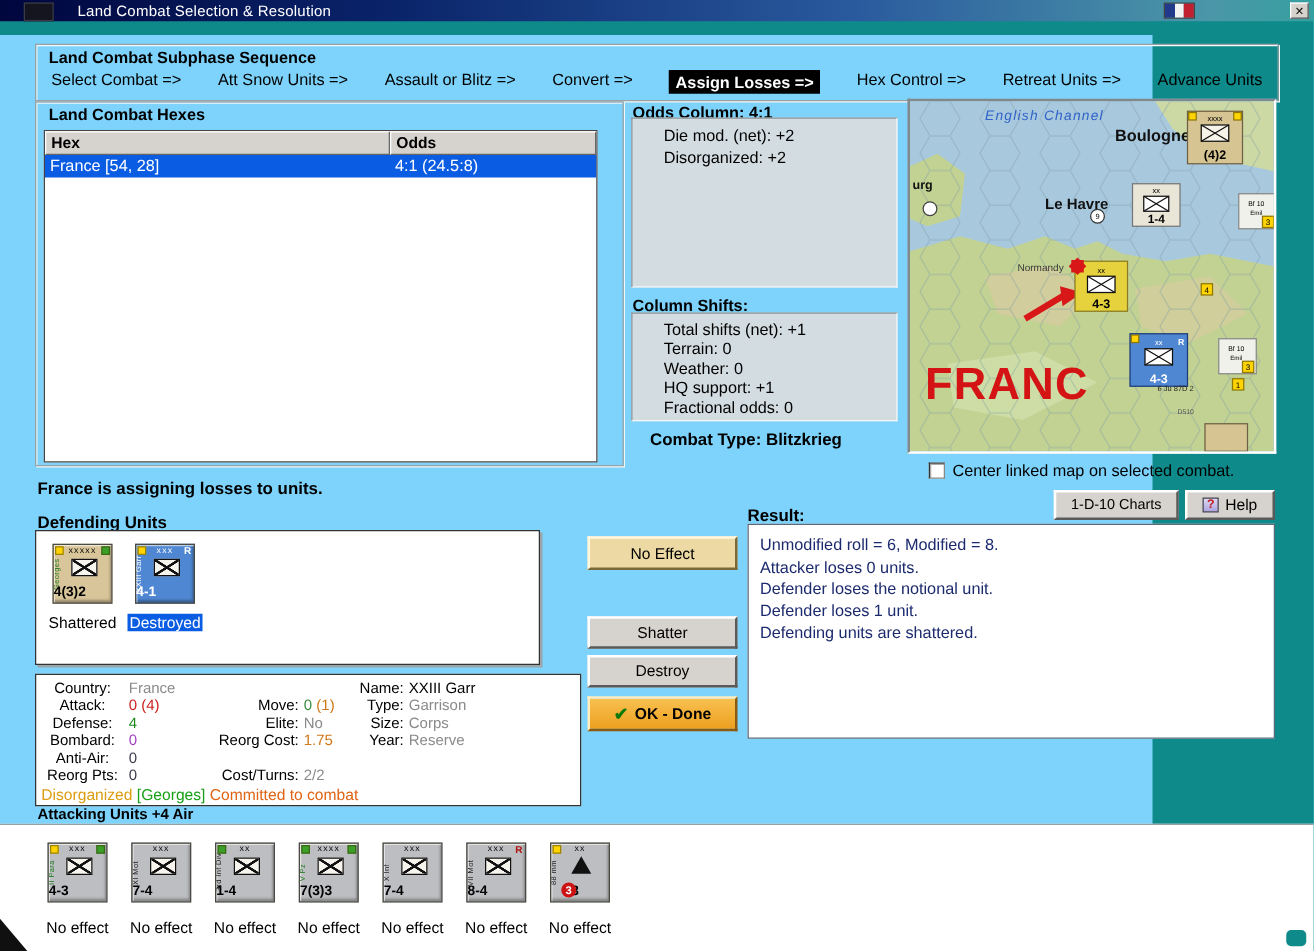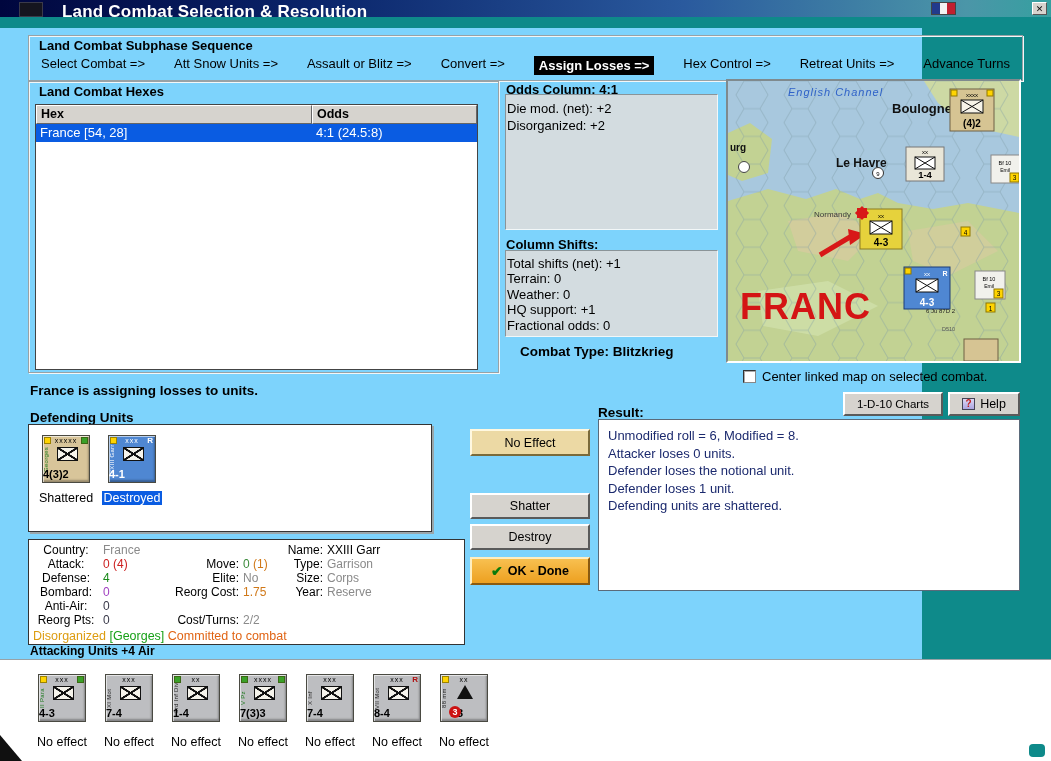--- a/index.html
+++ b/index.html
@@ -4,21 +4,21 @@
 <style>
   html,body{margin:0;padding:0}
   body{width:1051px;height:761px;position:relative;overflow:hidden;background:#0e8a8a;
        font-family:"Liberation Sans",sans-serif;font-size:13px;color:#000}
   svg{font-family:"Liberation Sans",sans-serif}
 
   
   .titlebar{position:absolute;left:0;top:0;width:1051px;height:17px;
     background:linear-gradient(90deg,#00063e 0%,#0a246a 30%,#2a5a9e 65%,#4b96a8 92%,#35a0a0 100%)}
   .wicon{position:absolute;left:19px;top:2px;width:22px;height:13px;background:#15151f;border:1px solid #3a3a4a}
-  .title-text{position:absolute;left:62px;top:2px;font-size:17px;font-weight:bold;color:#fff;letter-spacing:.2px;white-space:nowrap}
+  .title-text{position:absolute;left:62px;top:2px;font-size:12px;font-weight:normal;color:#fff;letter-spacing:.2px;white-space:nowrap}
   .flag{position:absolute;left:931px;top:2px;width:25px;height:13px;display:flex;border:1px solid #444;box-sizing:border-box}
   .flag .b{background:#223a8c;flex:1}.flag .w{background:#f2f2f2;flex:1}.flag .r{background:#c02030;flex:1}
   .closebtn{position:absolute;right:4px;top:2px;width:15px;height:13px;background:#d6d3ce;border:1px solid #fff;
     border-right-color:#555;border-bottom-color:#555;font-size:9px;line-height:12px;text-align:center;color:#111;box-sizing:border-box}
   .closebtn::before{content:"✕"}
 
   
   .win{position:absolute;left:0;top:28px;width:922px;height:744px;background:#7dd3fc}
   .gbox{position:absolute;border:1px solid #98a2a6;box-shadow:inset 1px 1px 0 #f2f7f8,1px 1px 0 #f2f7f8}
   .gtitle{position:absolute;top:2px;left:10px;font-weight:bold;font-size:13px;white-space:nowrap}
@@ -36,21 +36,21 @@
   .th{background:#d6d3ce;border:1px solid;border-color:#fff #666 #666 #fff;font-weight:bold;font-size:12.5px;
       padding:1px 4px;box-sizing:border-box}
   .th.hexc{width:276px}.th.oddsc{flex:1}
   .trow{display:flex;height:18px;background:#0a5ce2;color:#fff;line-height:18px}
   .td{padding:0 4px;box-sizing:border-box;font-size:13px;white-space:nowrap}
   .td.hexc{width:276px}.td.oddsc{flex:1}
 
   
   .slabel{position:absolute;font-weight:bold;font-size:13px;white-space:nowrap}
   .sunken{position:absolute;background:#d3dce0;border:1px solid;border-color:#8a9498 #f2f7f8 #f2f7f8 #8a9498;
-          padding:5px 1px;box-sizing:border-box}
+          padding:5px 25px;box-sizing:border-box}
   .sunken .ln{line-height:17px;font-size:13px;white-space:nowrap}
   #shifts-panel .ln{line-height:15.4px}
   #combat-type{position:absolute;left:520px;top:316px;font-weight:bold;font-size:13.5px;white-space:nowrap}
 
   
   .mapbox{position:absolute;left:726px;top:51px;width:295px;height:284px;border:2px solid;
           border-color:#7f8a8e #fff #fff #7f8a8e;background:#a8c8de;box-sizing:border-box}
   .chkrow{position:absolute;left:743px;top:341px;display:flex;align-items:center;gap:6px}
   .chk{width:13px;height:13px;background:#fff;border:1px solid #333;border-right-color:#888;border-bottom-color:#888;
        box-shadow:inset 1px 1px 0 #aaa;box-sizing:border-box}
@@ -161,21 +161,21 @@
   <div class="gbox seqbox">
     <div class="gtitle">Land Combat Subphase Sequence</div>
     <div class="seqrow">
       <span class="step">Select Combat =&gt;</span>
       <span class="step">Att Snow Units =&gt;</span>
       <span class="step">Assault or Blitz =&gt;</span>
       <span class="step">Convert =&gt;</span>
       <span class="step active">Assign Losses =&gt;</span>
       <span class="step">Hex Control =&gt;</span>
       <span class="step">Retreat Units =&gt;</span>
-      <span class="step">Advance Turns</span>
+      <span class="step">Advance Units</span>
     </div>
   </div>
 
   <div class="gbox hexbox">
     <div class="gtitle">Land Combat Hexes</div>
     <div class="tbl">
       <div class="thead">
         <div class="th hexc">Hex</div>
         <div class="th oddsc">Odds</div>
       </div>

